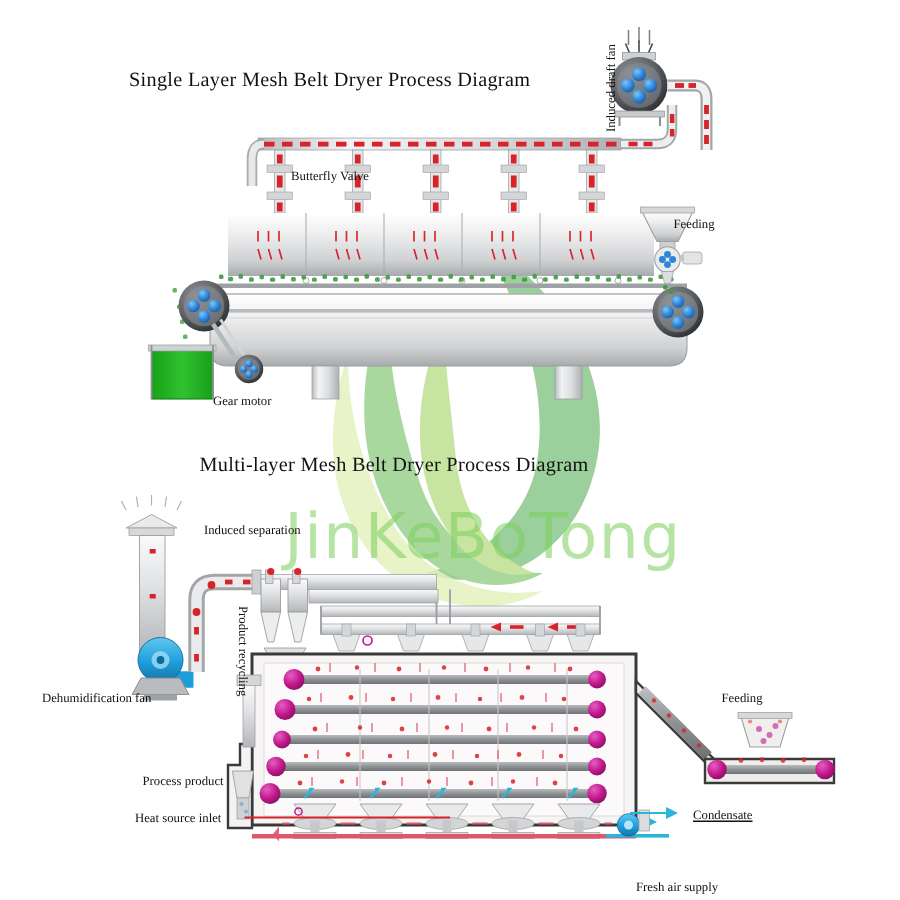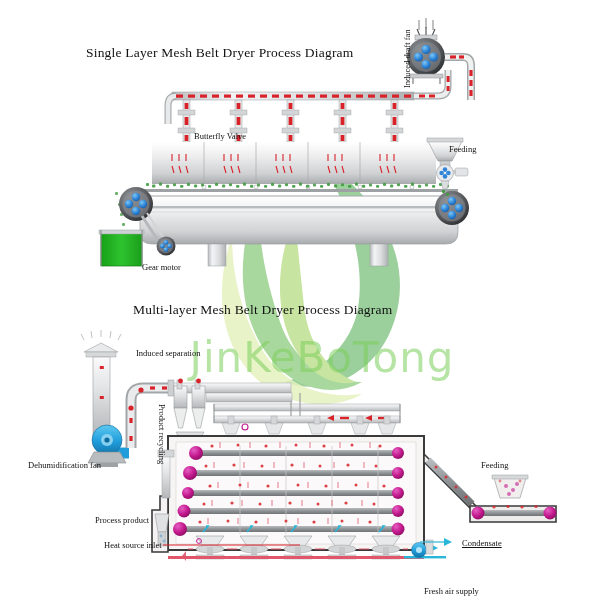--- a/index.html
+++ b/index.html
@@ -334,21 +334,21 @@
           <rect x="469.4" y="80" width="3.2" height="6"></rect>
         <rect x="469.4" y="90" width="3.2" height="6"></rect>
       </g>
     </g>
   </svg>
 
   <div class="lbl ttl" style="left:86px;top:45px;">Single Layer Mesh Belt Dryer Process Diagram</div>
 
   <div class="lbl sm" style="left:402px;top:88px;transform:rotate(-90deg);transform-origin:left top;">Induced draft fan</div>
 
-  <div class="lbl sm" style="left:194px;top:131px;line-height:10px;">Butterfly Valve</div>
+  <div class="lbl sm" style="left:194px;top:112px;line-height:10px;">Butterfly Valve</div>
 
   <div class="lbl sm" style="left:449px;top:144px;">Feeding</div>
 
   <div class="lbl sm" style="left:125px;top:262px;margin-left:17px;">Gear motor</div>
 
   <svg width="600" height="300" style="position:absolute;left:0;top:300px;">
     <defs>
       <linearGradient id="duct2" x1="0" y1="0" x2="0" y2="1">
         <stop offset="0" stop-color="#fafafb"></stop>
         <stop offset=".4" stop-color="#e3e4e6"></stop>
@@ -670,21 +670,21 @@
   <div class="lbl ttl" style="left:133px;top:302px;">Multi-layer Mesh Belt Dryer Process Diagram</div>
 
   <div class="lbl sm" style="left:28px;top:460px;">Dehumidification fan</div>
 
   <div class="lbl sm" style="left:136px;top:348px;">Induced separation</div>
 
   <div class="lbl sm" style="left:167px;top:404px;transform:rotate(90deg);transform-origin:left top;">Product recycling</div>
 
   <div class="lbl sm" style="left:95px;top:515px;">Process product</div>
 
-  <div class="lbl sm" style="left:104px;top:540px;">Heat source inlet</div>
+  <div class="lbl sm" style="left:90px;top:540px;">Heat source inlet</div>
 
   <div class="lbl sm" style="left:481px;top:460px;">Feeding</div>
 
   <div class="lbl sm" style="left:462px;top:538px;text-decoration:underline;">Condensate</div>
 
   <div class="lbl sm" style="left:424px;top:562px;margin-top:24px;">Fresh air supply</div>
 
   <svg width="600" height="600" style="position:absolute;left:0;top:0;pointer-events:none;">
     <line x1="163" y1="545" x2="300" y2="545" stroke="#d8232a" stroke-width="1.2"></line>
     <line x1="420" y1="542" x2="450" y2="542" stroke="#29b6d8" stroke-width="1.2"></line>

